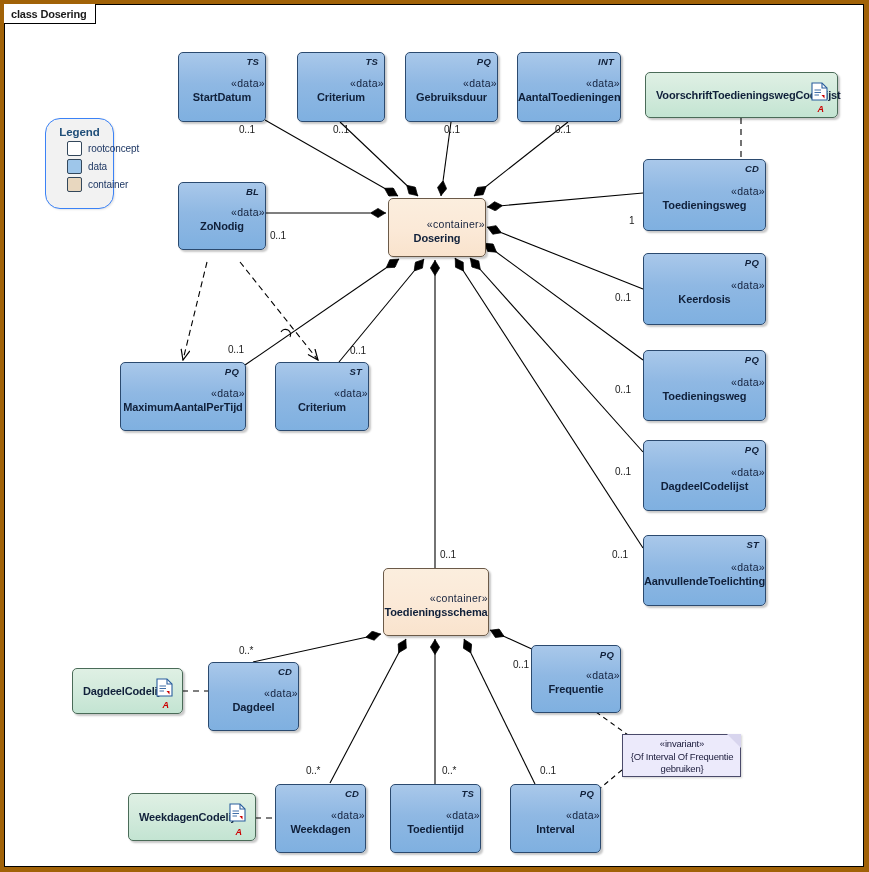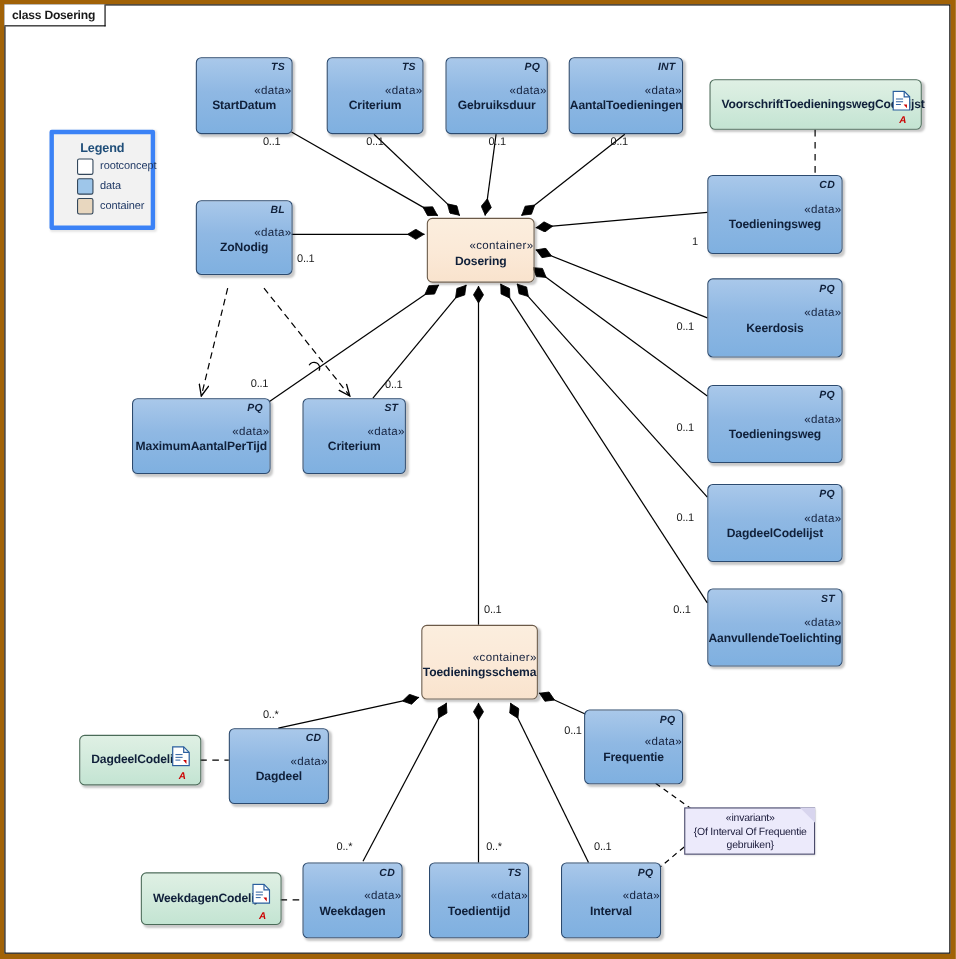--- a/index.html
+++ b/index.html
@@ -142,24 +142,24 @@
     font-size: 9px;
     font-style: italic;
     font-weight: bold;
     color: #cc0000;
   }
 
   
   .legend {
     position: absolute;
     left: 45px; top: 118px;
-    width: 96px; height: 91px;
+    width: 69px; height: 91px;
     background: #f2f2f2;
-    border: 4px solid #3b82f6;
-    border-radius: 2px;
+    border: 1px solid #3b82f6;
+    border-radius: 15px;
     box-sizing: border-box;
     box-shadow: 1px 1px 2px rgba(0,0,0,0.10);
   }
   .legend-title {
     text-align: center;
     font-size: 11.5px;
     font-weight: bold;
     color: #1f4e79;
     margin-top: 7px;
     letter-spacing: -0.1px;

